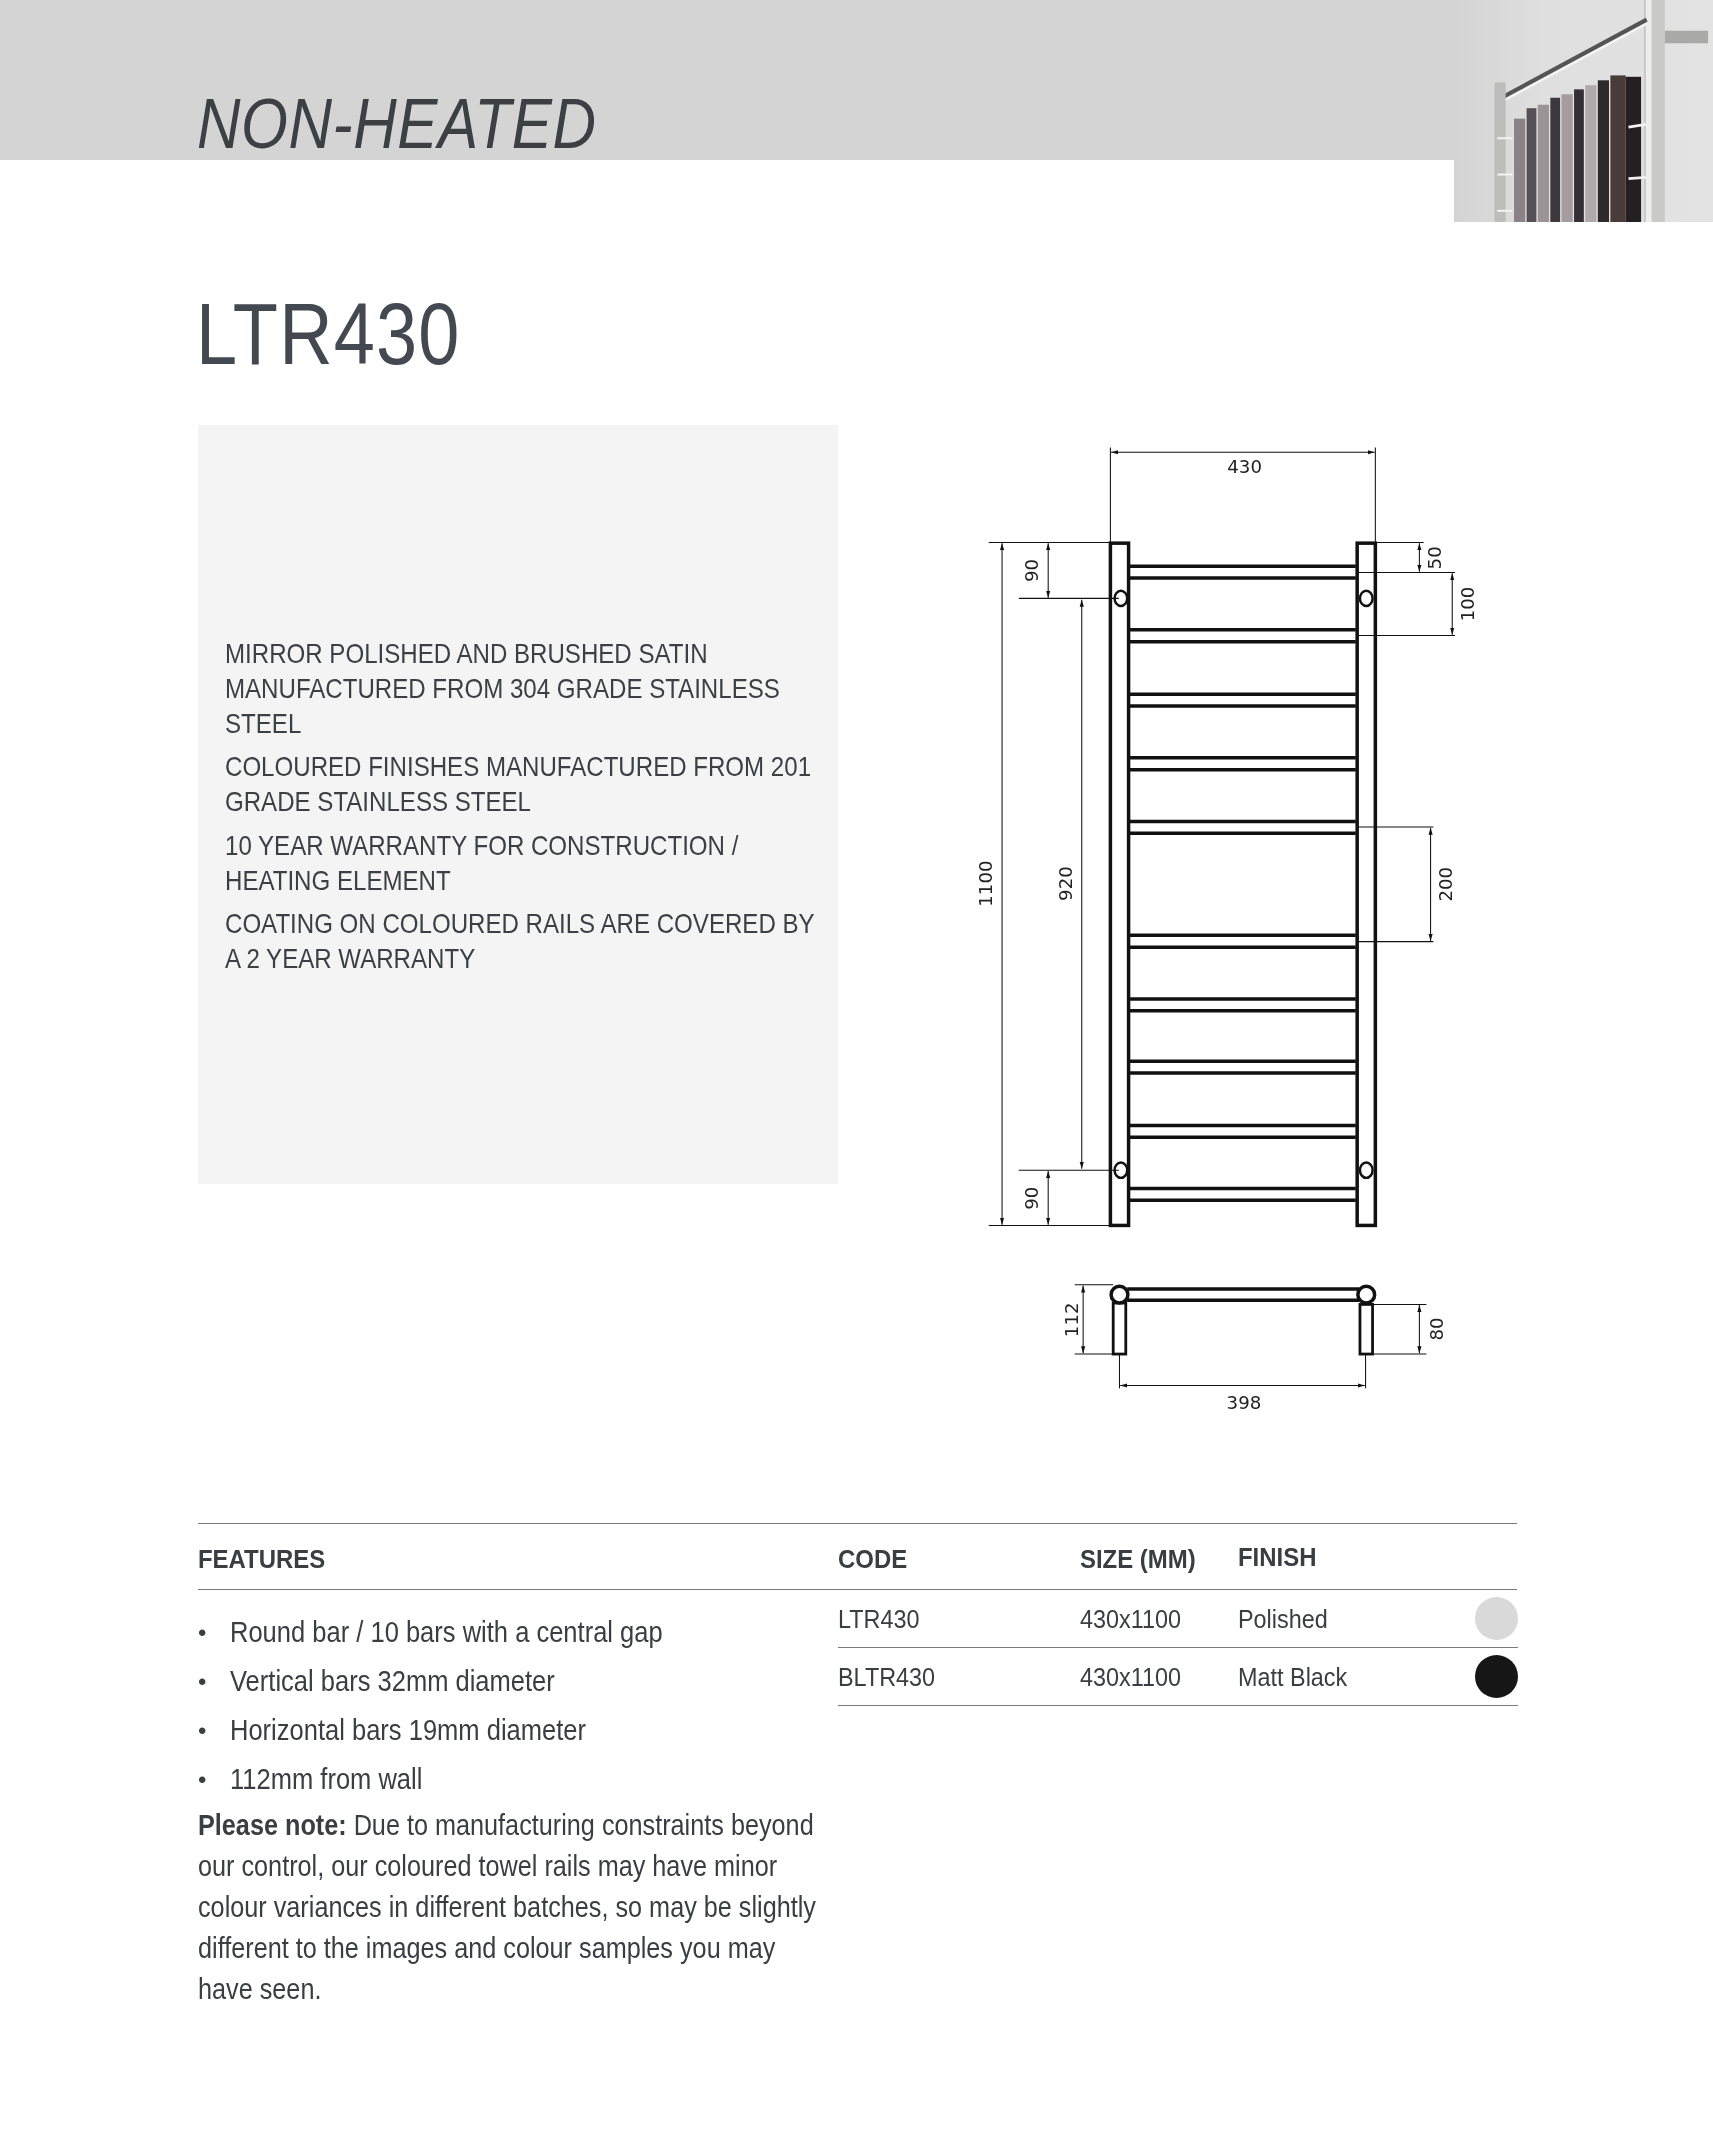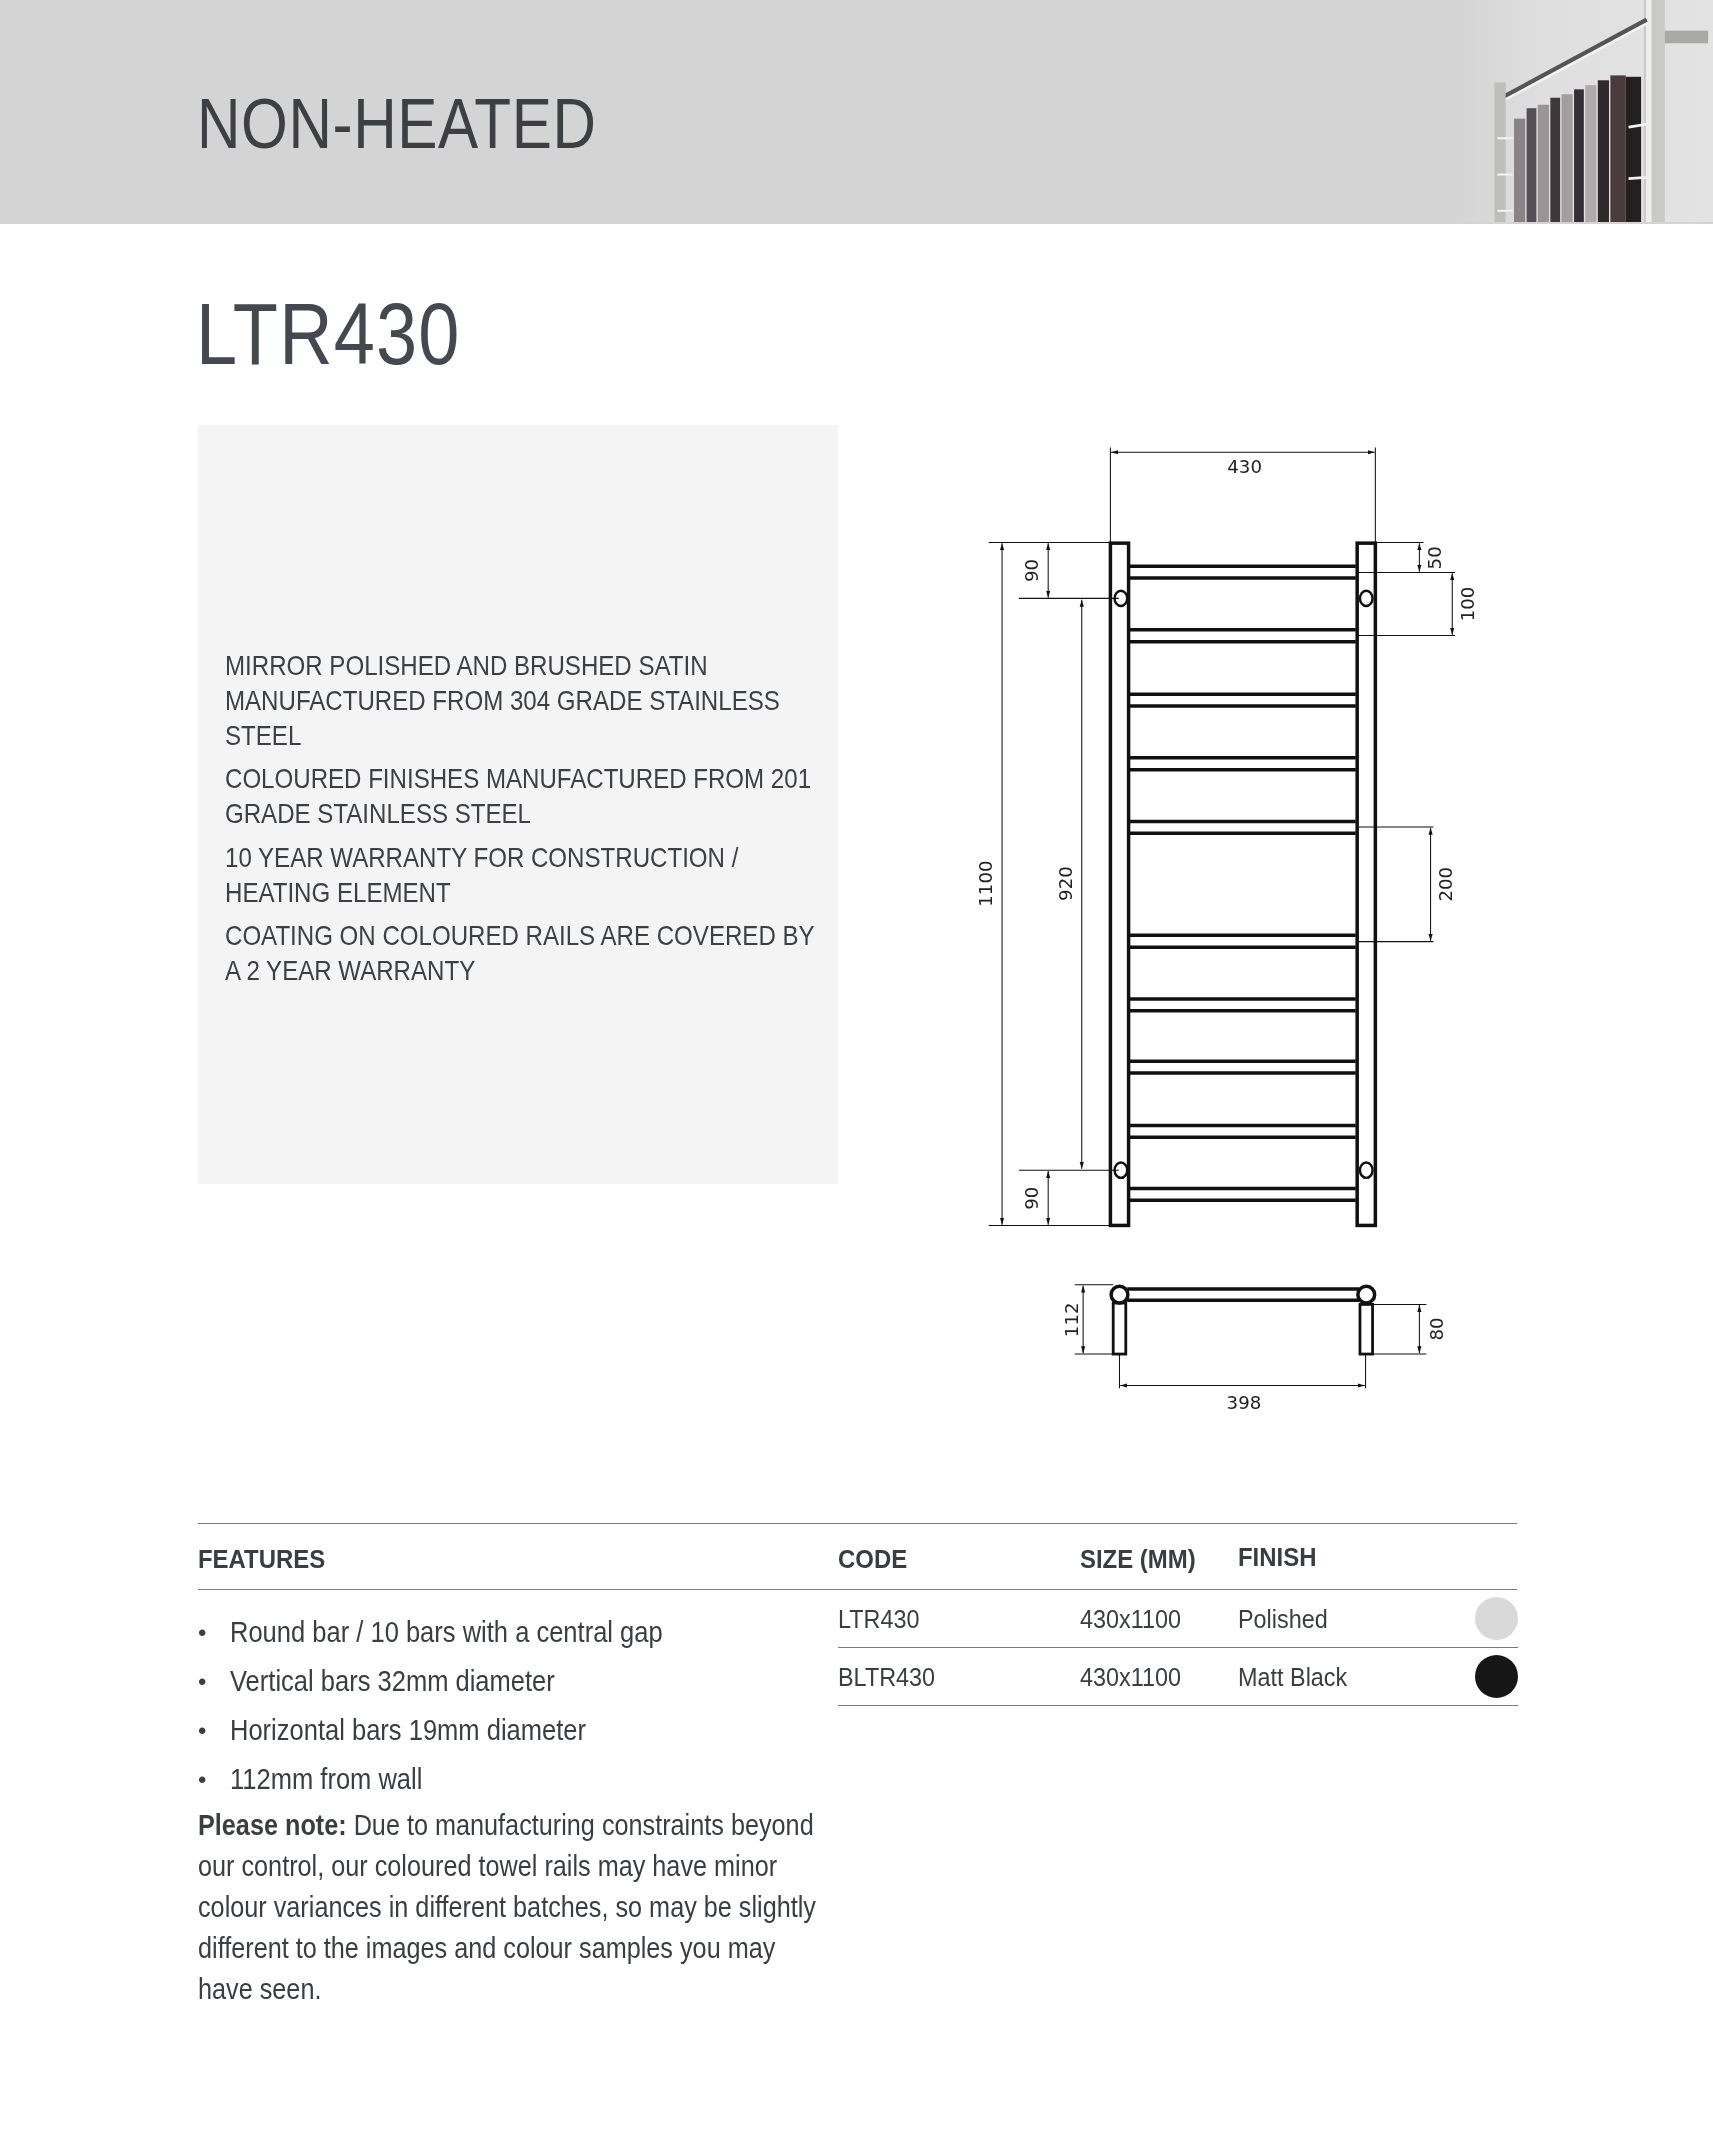--- a/index.html
+++ b/index.html
@@ -4,22 +4,23 @@
 <style>
   html, body { margin: 0; padding: 0; }
   body {
     width: 1714px; height: 2151px; position: relative; overflow: hidden;
     background: #ffffff; color: #3a3d42;
     font-family: "Liberation Sans", "DejaVu Sans", sans-serif;
   }
 
   
   .header-band {
-    position: absolute; left: 0; top: 0; width: 1714px; height: 224px;
+    position: absolute; left: 0; top: 0; width: 1714px; height: 160px;
     background: #d4d4d4;
+    font-style: italic;
   }
   .header-title {
     position: absolute; left: 197px; top: 89px;
     font-size: 70px; font-weight: 300; letter-spacing: 0.7px;
     color: #3c3f44; line-height: 1; transform: scaleX(0.86); transform-origin: left top;
     white-space: nowrap;
   }
   .header-photo {
     position: absolute; left: 1454px; top: 0; width: 259px; height: 222px; overflow: hidden;
     background: linear-gradient(90deg, #d4d4d4 0%, #d9dad9 30%, #e3e4e3 70%, #dcdddc 100%);
@@ -31,21 +32,21 @@
     font-size: 88px; font-weight: 400; color: #444851; line-height: 1;
     transform: scaleX(0.84); transform-origin: left top; letter-spacing: 1.4px;
   }
 
   
   .info-box {
     position: absolute; left: 198px; top: 425px; width: 640px; height: 759px;
     background: #f4f4f4;
   }
   .info-text {
-    position: absolute; left: 27px; top: 211px; width: 601px; margin-top: 12px;
+    position: absolute; left: 27px; top: 211px; width: 601px;
   }
   .info-para {
     font-size: 28px; line-height: 35px; color: #3c3f44; margin: 0 0 8.4px 0;
     text-transform: uppercase; font-weight: 400;
     transform: scaleX(0.86); transform-origin: left top; width: 692px;
   }
 
   
   .drawing {
     position: absolute; left: 0; top: 0; width: 1714px; height: 1468px; pointer-events: none;

